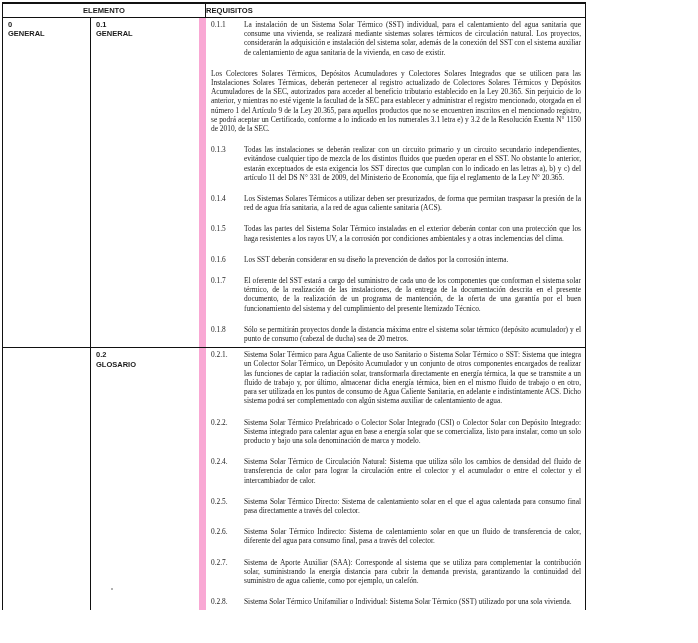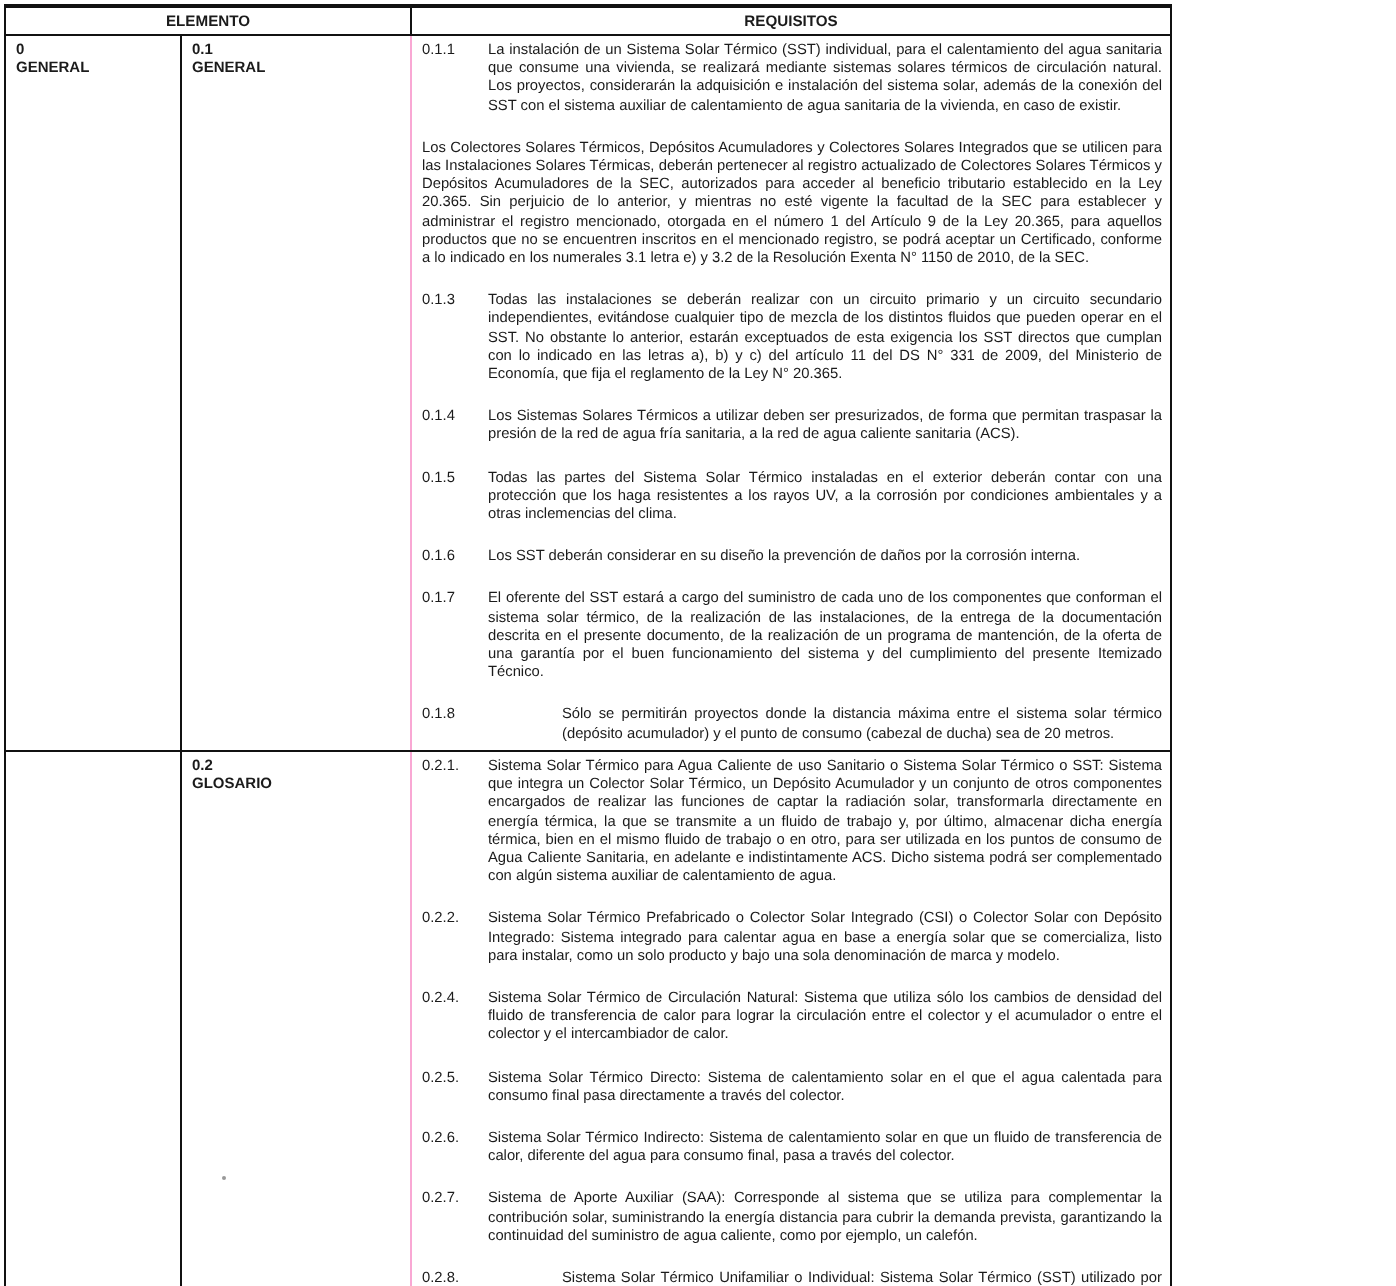--- a/index.html
+++ b/index.html
@@ -37,63 +37,63 @@
   }
   .hcell-elemento {
     width: 203px;
     flex-shrink: 0;
     border-right: 1px solid #111;
     text-align: center;
     box-sizing: border-box;
   }
   .hcell-requisitos {
     flex: 1;
-    text-align: center;
+    text-align: left;
   }
   .section-row {
     display: flex;
     align-items: stretch;
   }
   .section-row.first {
     border-bottom: 1px solid #111;
   }
   .col-element {
     width: 88px;
     flex-shrink: 0;
     border-right: 1px solid #111;
     box-sizing: border-box;
     padding: 2px 4px 0 5px;
   }
   .col-subsection {
     width: 115px;
     flex-shrink: 0;
-    border-right: 1px solid #f9a8d4;
+    border-right: 7px solid #f9a8d4;
     box-sizing: border-box;
     padding: 2px 4px 0 5px;
   }
   .col-requisitos {
     flex: 1;
     box-sizing: border-box;
     padding: 2px 4px 2px 5px;
   }
   .cell-code, .cell-label {
     font-weight: bold;
     font-size: 7.5px;
     line-height: 9.4px;
     white-space: nowrap;
   }
   .req-item {
     display: flex;
     margin-bottom: 12px;
     font-size: 7.4px;
     line-height: 9.2px;
+    font-family: Liberation Serif, serif;
   }
   .req-item:last-child {
     margin-bottom: 2px;
-    gap: 37px;
   }
   .req-num {
     width: 33px;
     flex-shrink: 0;
   }
   .req-text {
     flex: 1;
     text-align: justify;
   }
   .artifact-dot {

